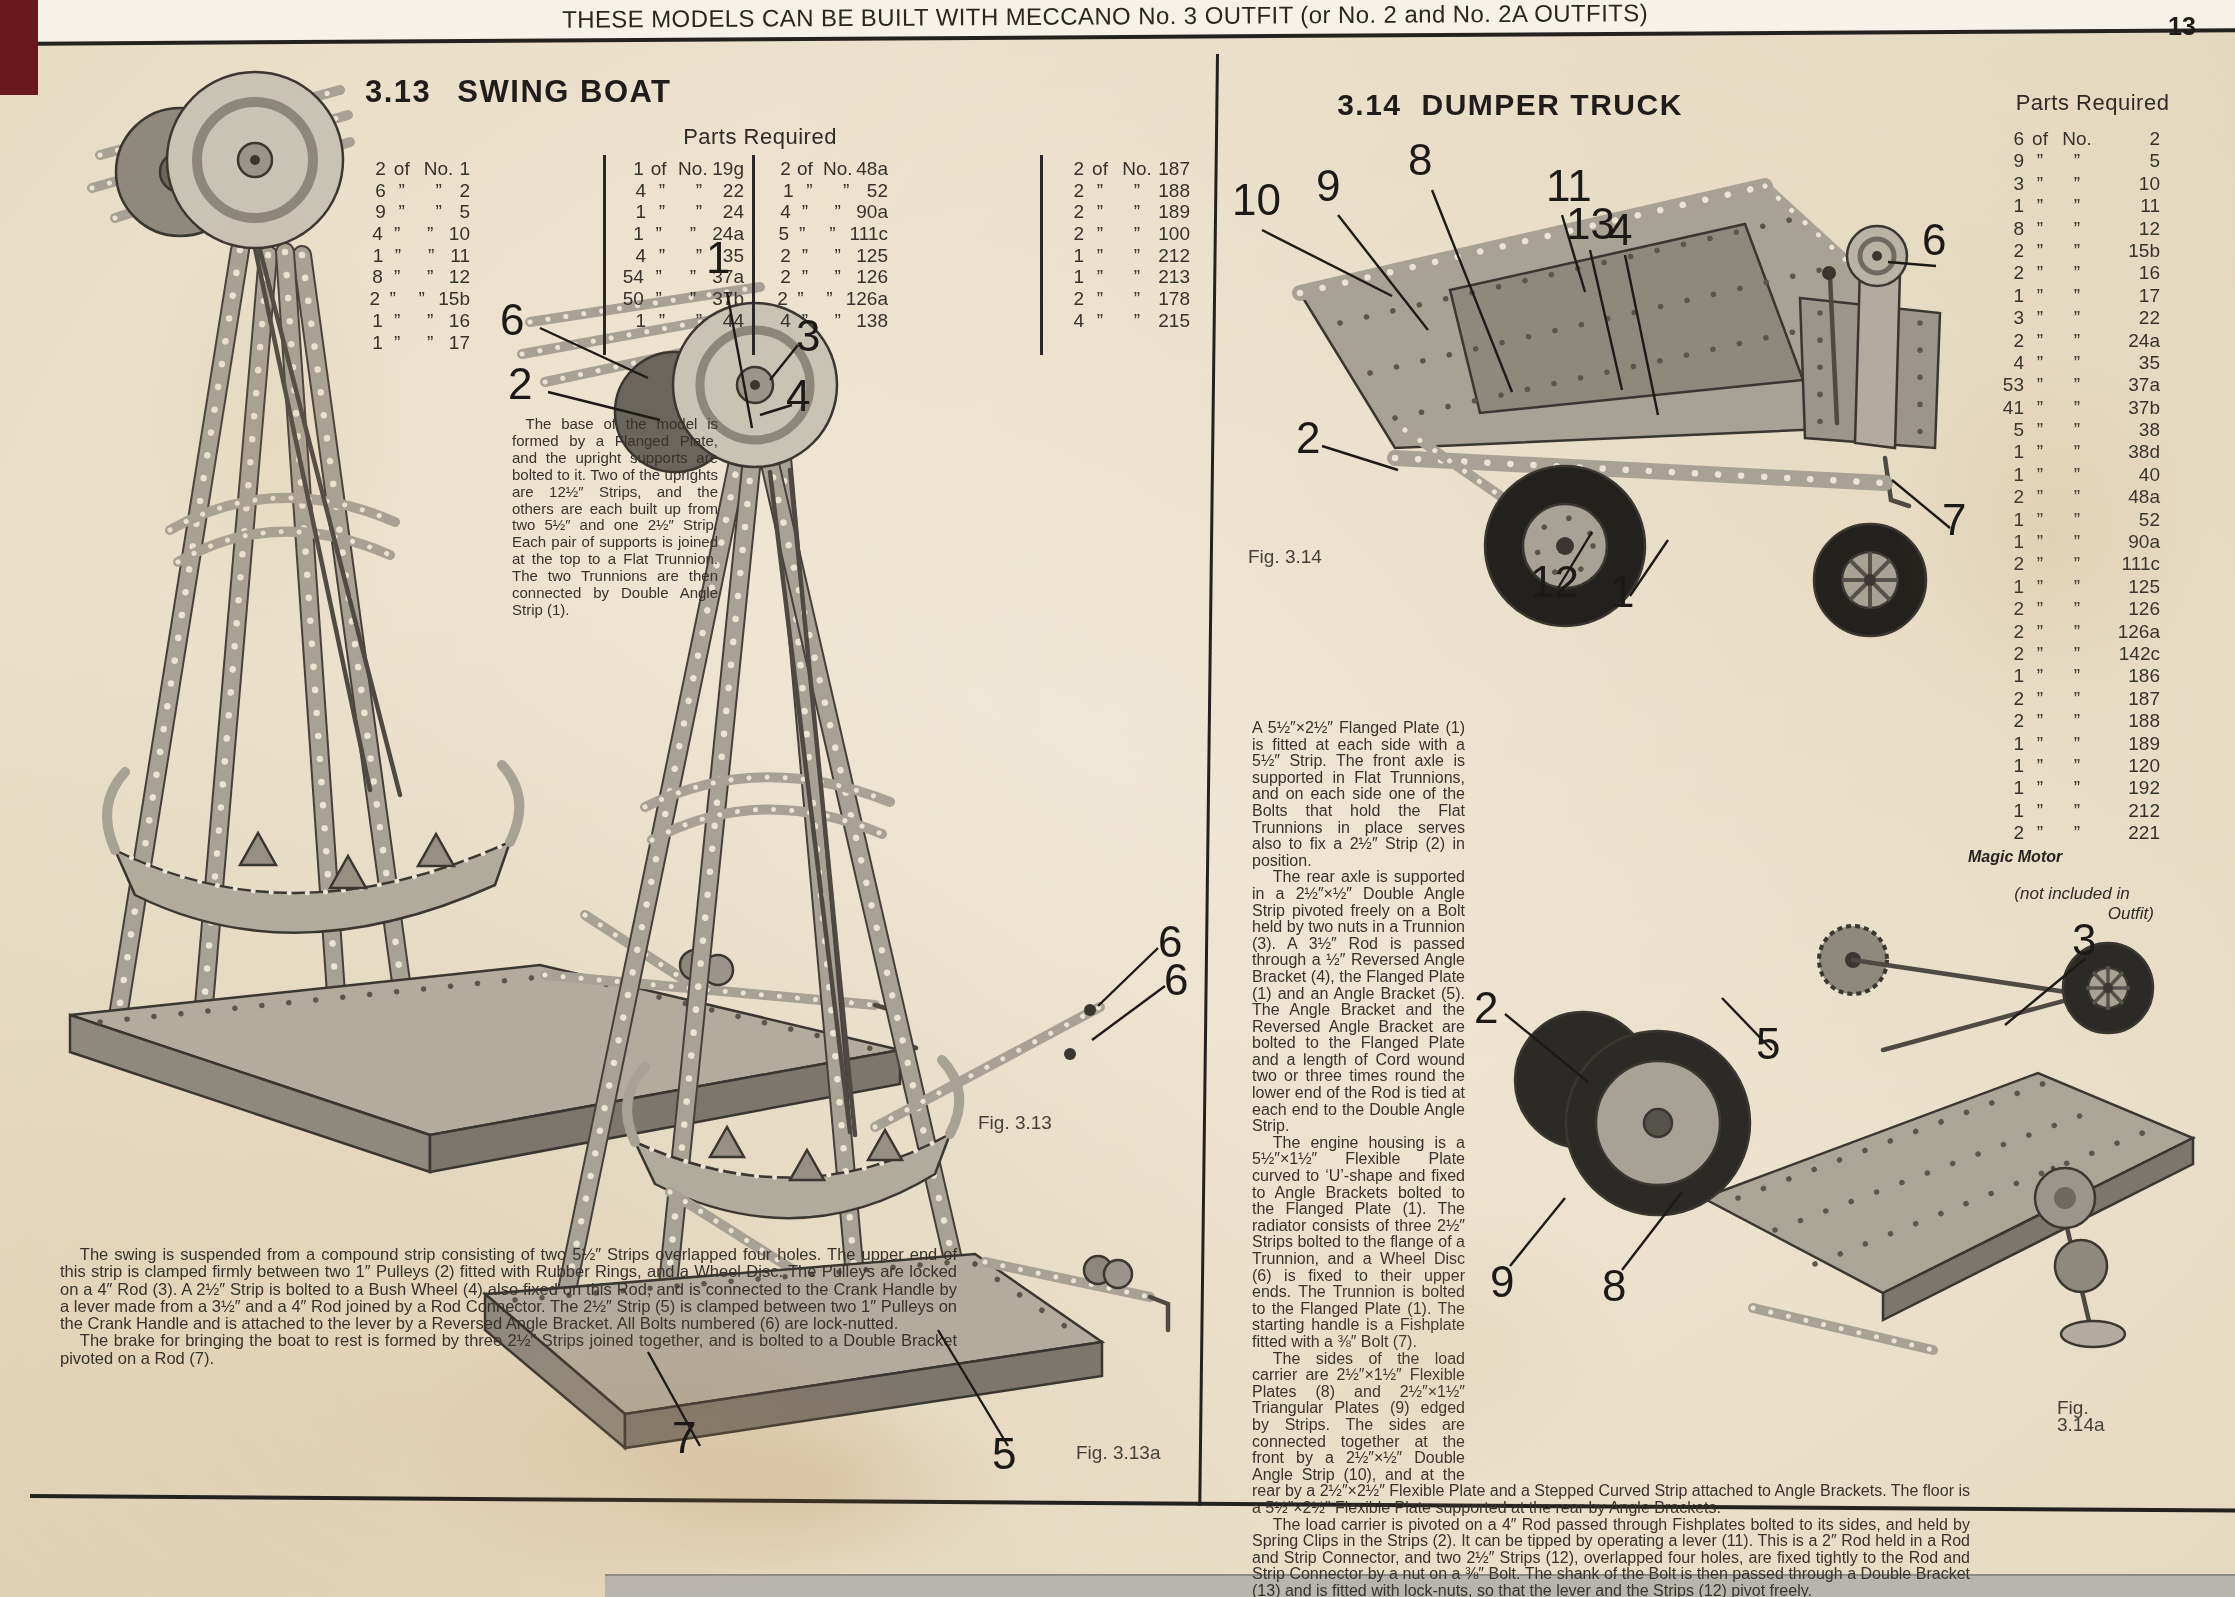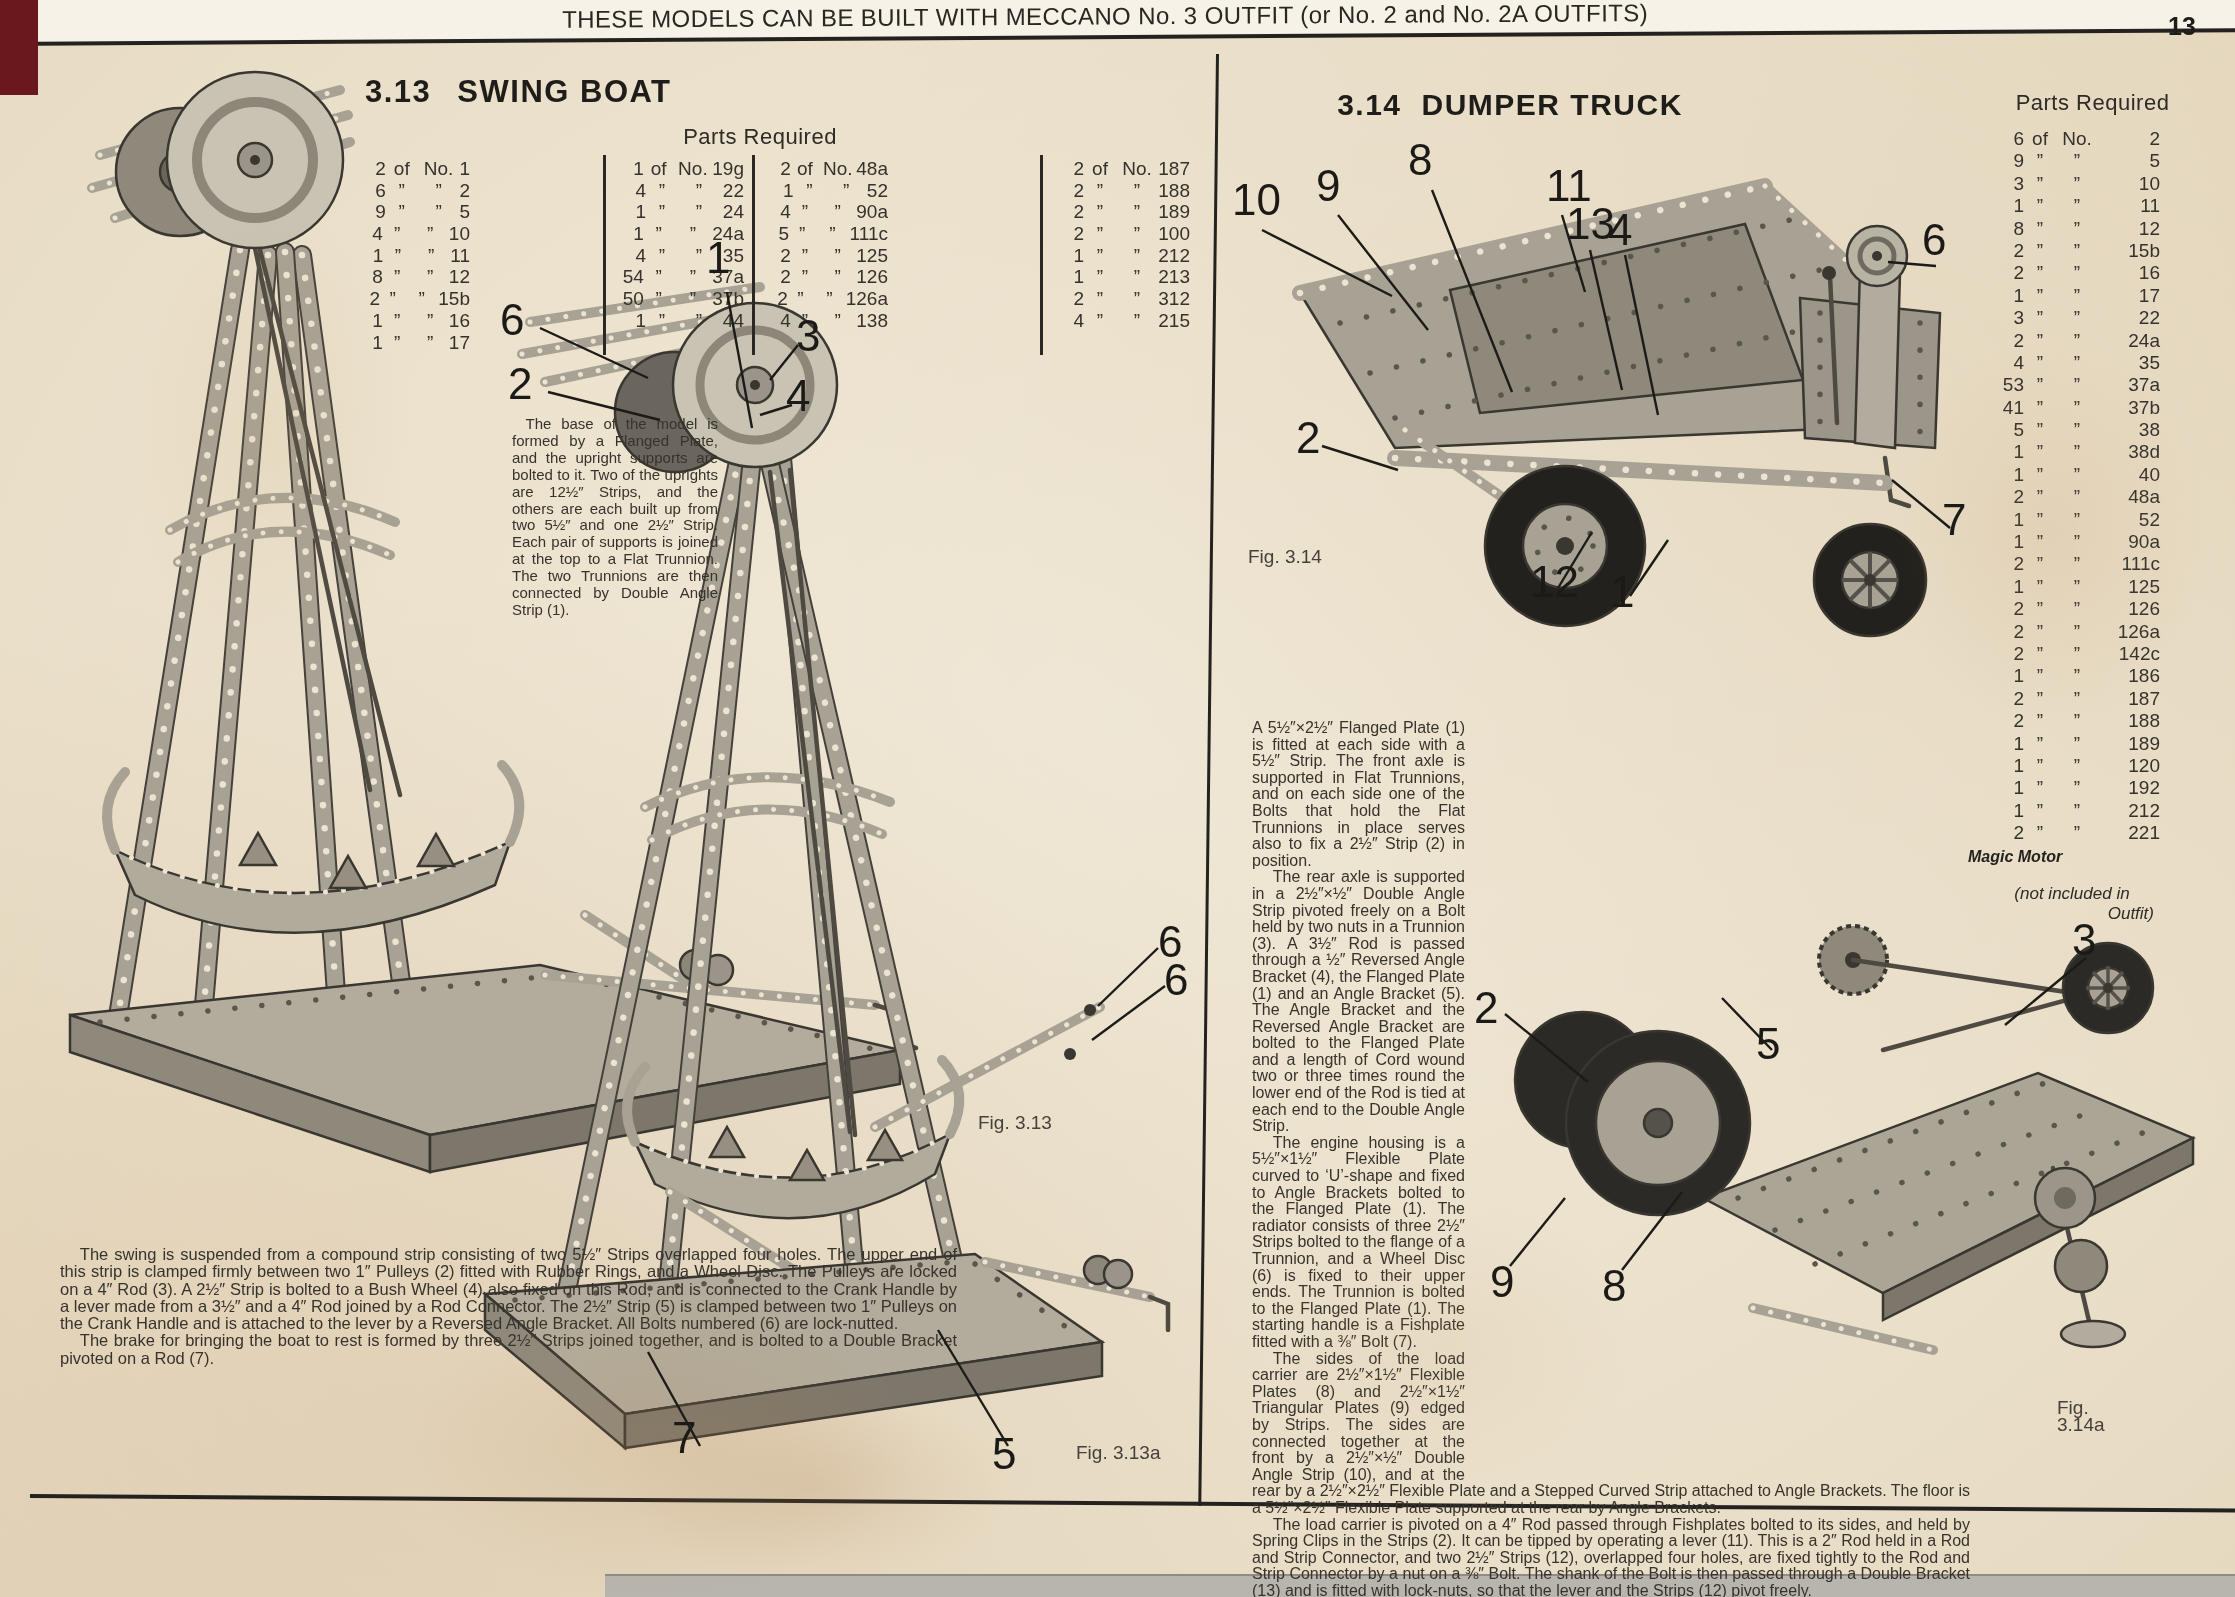--- a/index.html
+++ b/index.html
@@ -323,21 +323,21 @@
       <div class="prow">
         <span class="pq">1</span>
         <span class="pa">”</span>
         <span class="pb">”</span>
         <span class="pn">213</span>
       </div>
       <div class="prow">
         <span class="pq">2</span>
         <span class="pa">”</span>
         <span class="pb">”</span>
-        <span class="pn">312</span>
+        <span class="pn">178</span>
       </div>
       <div class="prow">
         <span class="pq">4</span>
         <span class="pa">”</span>
         <span class="pb">”</span>
         <span class="pn">215</span>
       </div>
     </div>
 
   <div class="sb-side">

